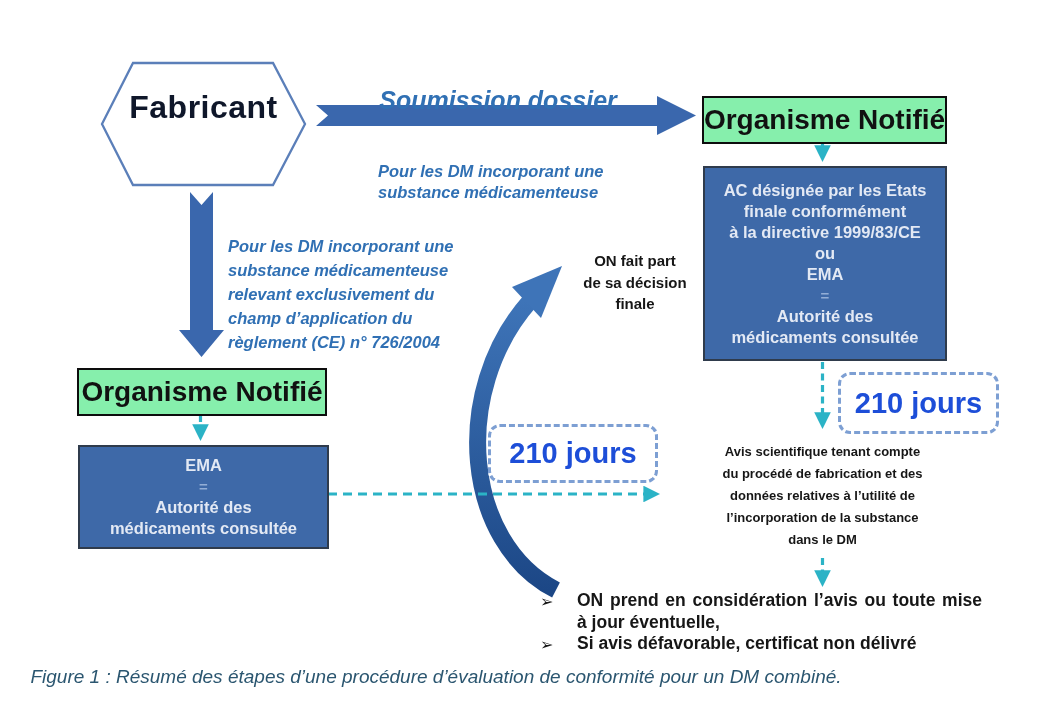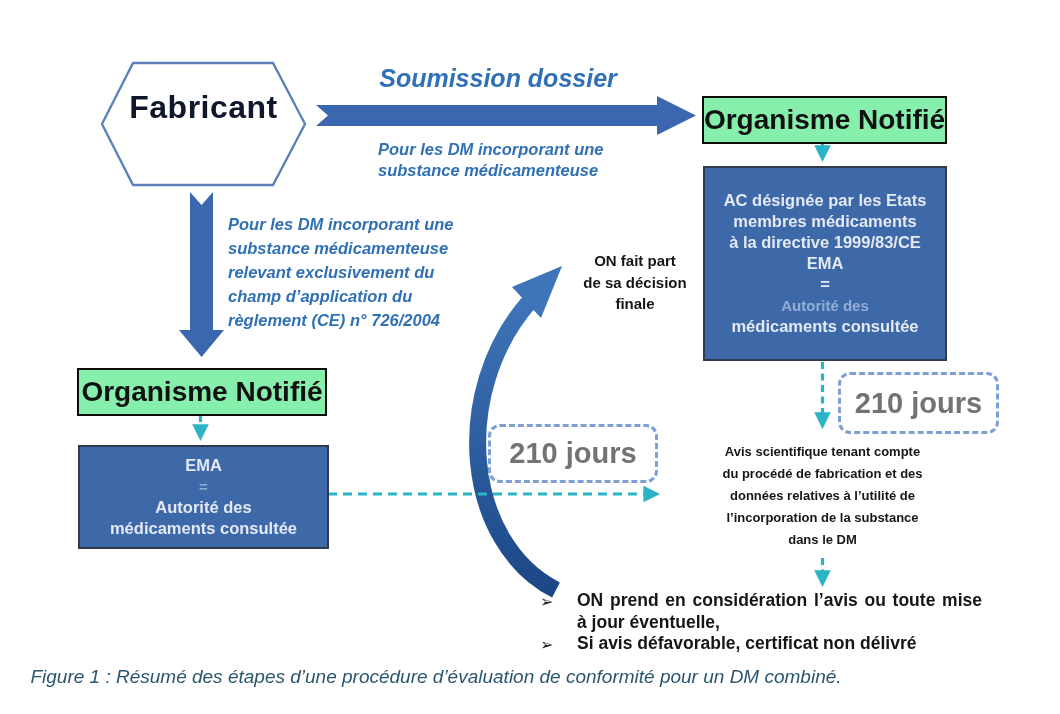--- a/index.html
+++ b/index.html
@@ -11,21 +11,21 @@
   .abs{position:absolute;}
   .prelines{white-space:pre-line;}
 
   
   .fabricant{
     left:102px;top:63px;width:203px;height:88px;display:flex;align-items:center;justify-content:center;
     font-size:32px;font-weight:bold;color:#0f172a;letter-spacing:0.5px;
   }
 
   
-  .blue-italic{color:#3070b4;font-weight:bold;font-style:italic;}
+  .blue-italic{color:#3070b4;font-weight:bold;font-style:italic;margin-top:22px;}
   .soumission-top{left:318px;top:64px;width:360px;text-align:center;font-size:25px;}
   .top-note{left:378px;top:139px;font-size:16.5px;line-height:21px;}
   .soumission-left{left:36px;top:243px;font-size:26px;line-height:32px;}
   .left-note{left:228px;top:212px;font-size:16.5px;line-height:24px;}
 
   
   .on-box{
     background:#86efac;border:2.5px solid #0d0d0d;display:flex;align-items:center;justify-content:center;
     font-size:28px;font-weight:bold;color:#111;white-space:nowrap;
   }
@@ -39,21 +39,21 @@
   }
   .blue-box .box-lines{width:100%;}
   .blue-box .box-lines div{font-size:16.5px;line-height:21px;}
   .ac-box{left:703px;top:166px;width:240px;height:191px;}
   .ema-box{left:78px;top:445px;width:247px;height:100px;}
   [data-name="ac-box"] .box-lines div:nth-child(6),
   [data-name="ema-box"] .box-lines div:nth-child(2){color:#93aed6;font-size:15px;}
 
   
   .badge{
-    background:#ffffff;border:3px dashed #7d9fd3;border-radius:12px;color:#737373;
+    background:#ffffff;border:3px dashed #7d9fd3;border-radius:12px;color:#1d4ed8;
     display:flex;align-items:center;justify-content:center;font-weight:bold;white-space:nowrap;
   }
   .badge-right{left:838px;top:372px;width:155px;height:56px;font-size:29px;}
   .badge-left{left:488px;top:424px;width:164px;height:53px;font-size:29px;}
 
   
   .black-note{color:#161616;font-weight:bold;text-align:center;}
   .decision-note{left:560px;top:250px;width:150px;font-size:15px;line-height:21.5px;}
   .avis-block{left:670px;top:441px;width:305px;font-size:13px;line-height:22px;}
 
@@ -112,22 +112,23 @@
 relevant exclusivement du
 champ d’application du
 règlement (CE) n° 726/2004</div>
 
   <div class="abs on-box on-box-right" data-name="organisme-notifie-box-right">Organisme Notifié</div>
   <div class="abs on-box on-box-left" data-name="organisme-notifie-box-left">Organisme Notifié</div>
 
   <div class="abs blue-box ac-box" data-name="ac-box">
     <div class="box-lines" data-name="ac-box-text">
         <div>AC désignée par les Etats</div>
-        <div>membres médicaments</div>
+        <div>finale conformément</div>
         <div>à la directive 1999/83/CE</div>
+        <div>ou</div>
         <div>EMA</div>
         <div>=</div>
         <div>Autorité des</div>
         <div>médicaments consultée</div>
       </div>
   </div>
   <div class="abs blue-box ema-box" data-name="ema-box">
     <div class="box-lines" data-name="ema-box-text">
         <div>EMA</div>
         <div>=</div>

